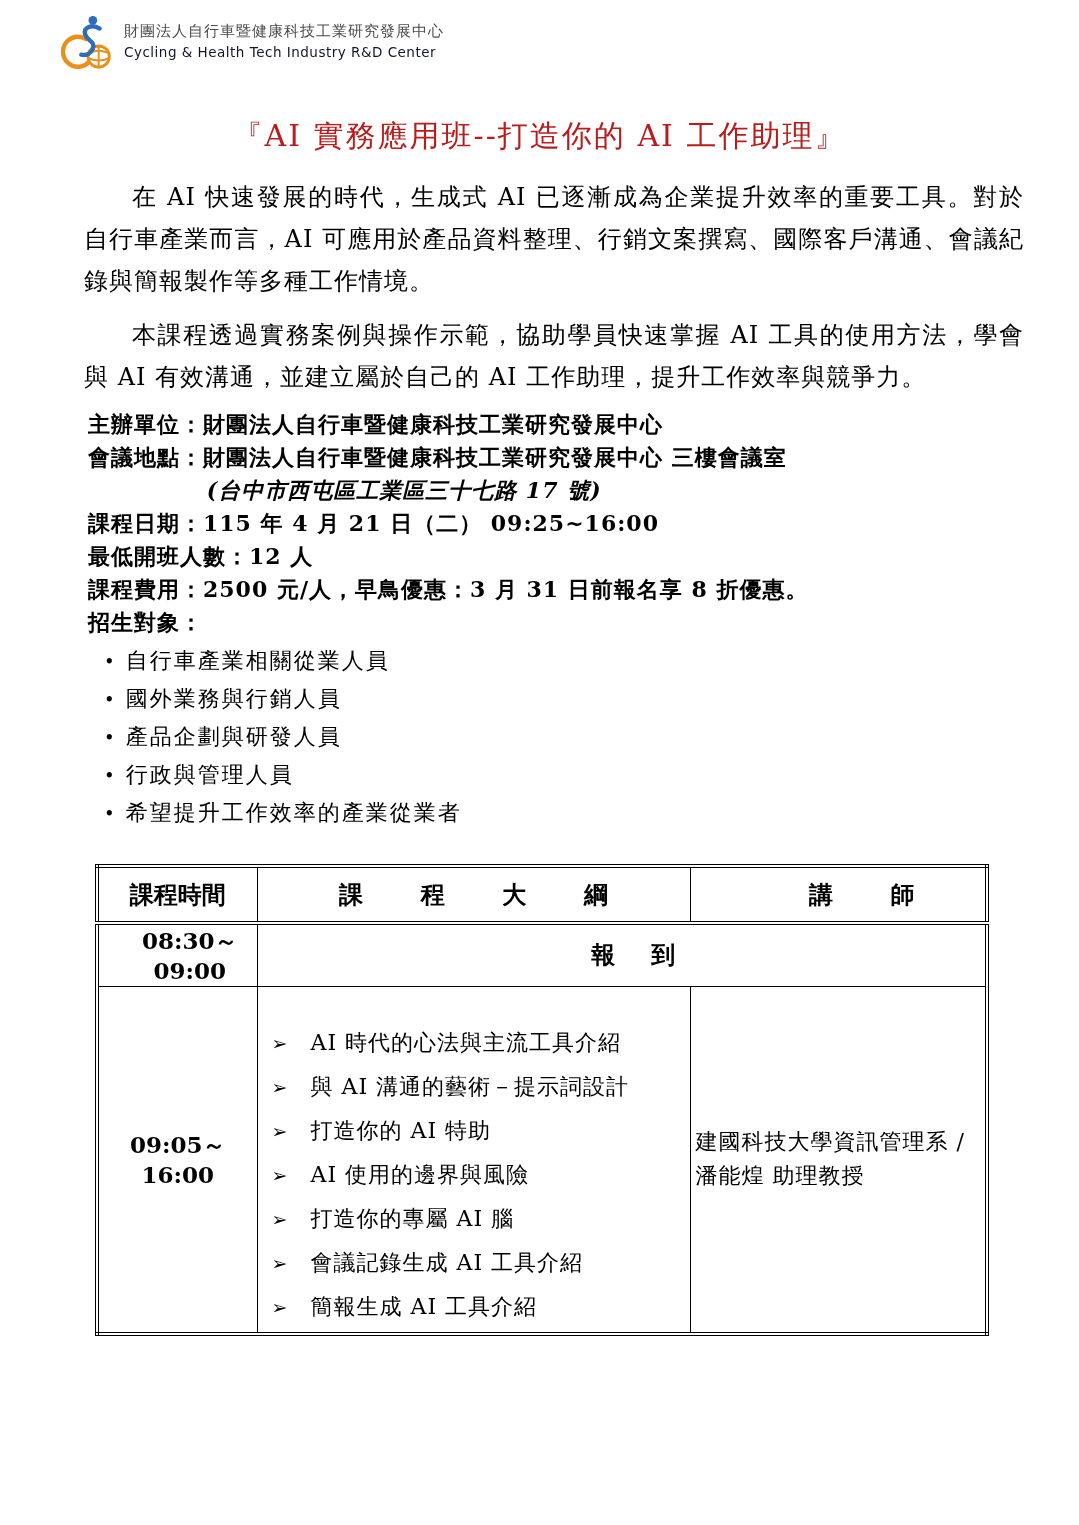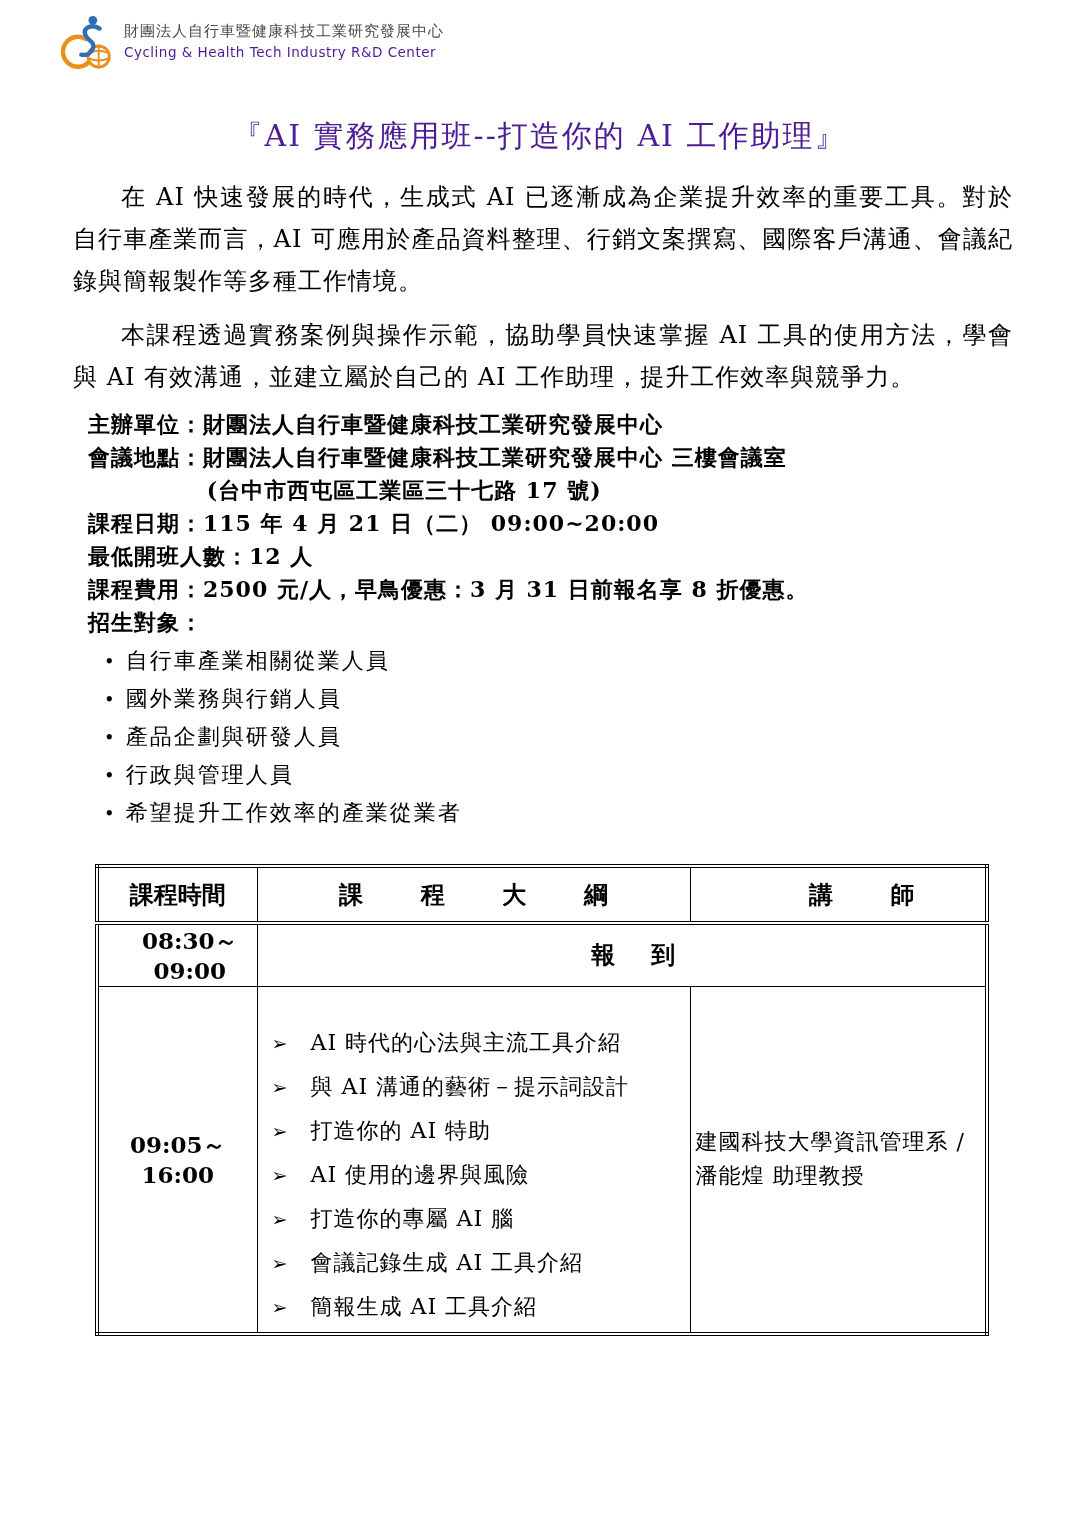--- a/index.html
+++ b/index.html
@@ -13,49 +13,49 @@
     font-family: "DejaVu Serif", "Liberation Serif", serif;
     color: #000000;
     overflow: hidden;
   }
 
   
   .header { position: absolute; top: 14px; left: 60px; display: flex; align-items: flex-start; }
   .logo-icon { width: 58px; height: 60px; flex: 0 0 auto; }
   .org-text { margin-left: 6px; padding-top: 8px; }
   .org-zh { font-size: 15px; color: #4a4a4a; letter-spacing: 1px; font-family: Liberation Serif, serif; }
-  .org-en { font-size: 13.5px; color: #4c1d95; margin-top: 3px; font-family: "DejaVu Sans", "Liberation Sans", sans-serif; letter-spacing: 0.5px; }
+  .org-en { font-size: 13.5px; color: #0f172a; margin-top: 3px; font-family: "DejaVu Sans", "Liberation Sans", sans-serif; letter-spacing: 0.5px; }
 
   
   .course-title {
     position: absolute;
     top: 116px; left: 0; width: 100%;
     text-align: center;
     font-size: 30px;
-    color: #4c1d95;
+    color: #b91c1c;
     letter-spacing: 2px;
   }
 
   
   .para {
     position: absolute;
-    left: 73px; width: 940px;
+    left: 84px; width: 940px;
     font-size: 24px;
     line-height: 42px;
     text-align: justify;
     text-indent: 2em;
     letter-spacing: 1px;
   }
   .para-1 { top: 176px; }
   .para-2 { top: 314px; }
 
   
   .info-block { position: absolute; top: 408px; left: 88px; width: 920px; font-size: 22px; font-weight: bold; }
   .info-line { line-height: 33px; letter-spacing: 1px; }
-  .info-line.address { padding-left: 5.4em; }
+  .info-line.address { padding-left: 5.4em; font-style: italic; }
 
   
   .audience-list { position: absolute; top: 642px; left: 104px; width: 800px; font-size: 22px; list-style: none; }
   .audience-item { height: 38px; display: flex; align-items: center; letter-spacing: 2px; }
   .dot-bullet { font-size: 18px; margin-right: 9px; }
 
   
   .schedule { position: absolute; top: 864px; left: 95px; }
   table.sched {
     border-collapse: collapse;
@@ -112,21 +112,21 @@
 
   <div class="course-title">『AI 實務應用班--打造你的 AI 工作助理』</div>
 
   <div class="para para-1">在 AI 快速發展的時代，生成式 AI 已逐漸成為企業提升效率的重要工具。對於自行車產業而言，AI 可應用於產品資料整理、行銷文案撰寫、國際客戶溝通、會議紀錄與簡報製作等多種工作情境。</div>
   <div class="para para-2">本課程透過實務案例與操作示範，協助學員快速掌握 AI 工具的使用方法，學會與 AI 有效溝通，並建立屬於自己的 AI 工作助理，提升工作效率與競爭力。</div>
 
   <div class="info-block">
     <div class="info-line">主辦單位：財團法人自行車暨健康科技工業研究發展中心</div>
     <div class="info-line">會議地點：財團法人自行車暨健康科技工業研究發展中心 三樓會議室</div>
     <div class="info-line address">(台中市西屯區工業區三十七路 17 號)</div>
-    <div class="info-line">課程日期：115 年 4 月 21 日（二）  09:00~20:00</div>
+    <div class="info-line">課程日期：115 年 4 月 21 日（二）  09:25~16:00</div>
     <div class="info-line">最低開班人數：12 人</div>
     <div class="info-line">課程費用：2500 元/人，早鳥優惠：3 月 31 日前報名享 8 折優惠。</div>
     <div class="info-line">招生對象：</div>
   </div>
 
   <ul class="audience-list">
     <li class="audience-item">
       <span class="dot-bullet">•</span>
       <span>自行車產業相關從業人員</span>
     </li>

